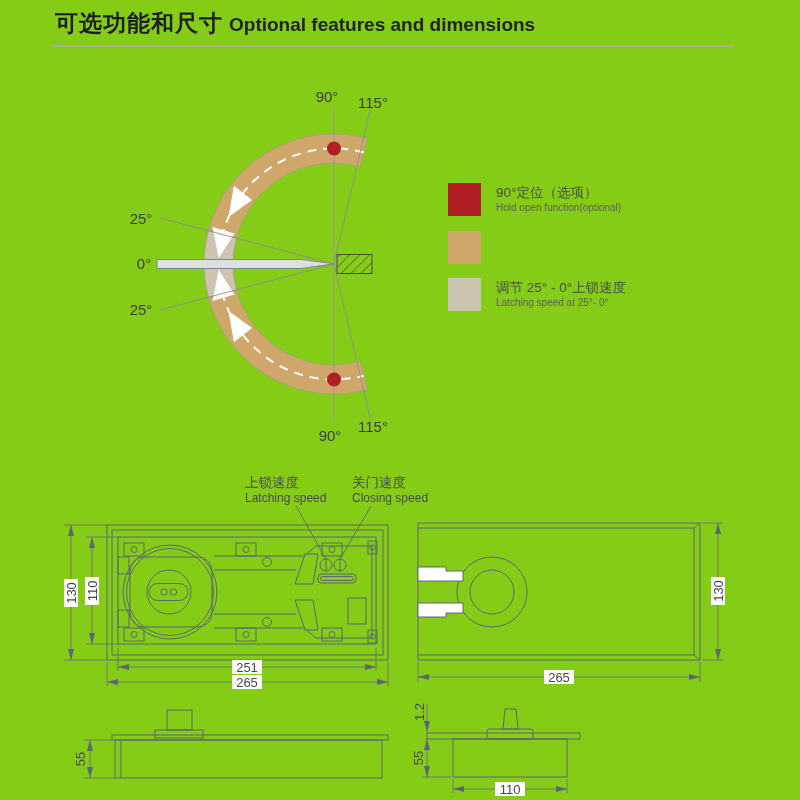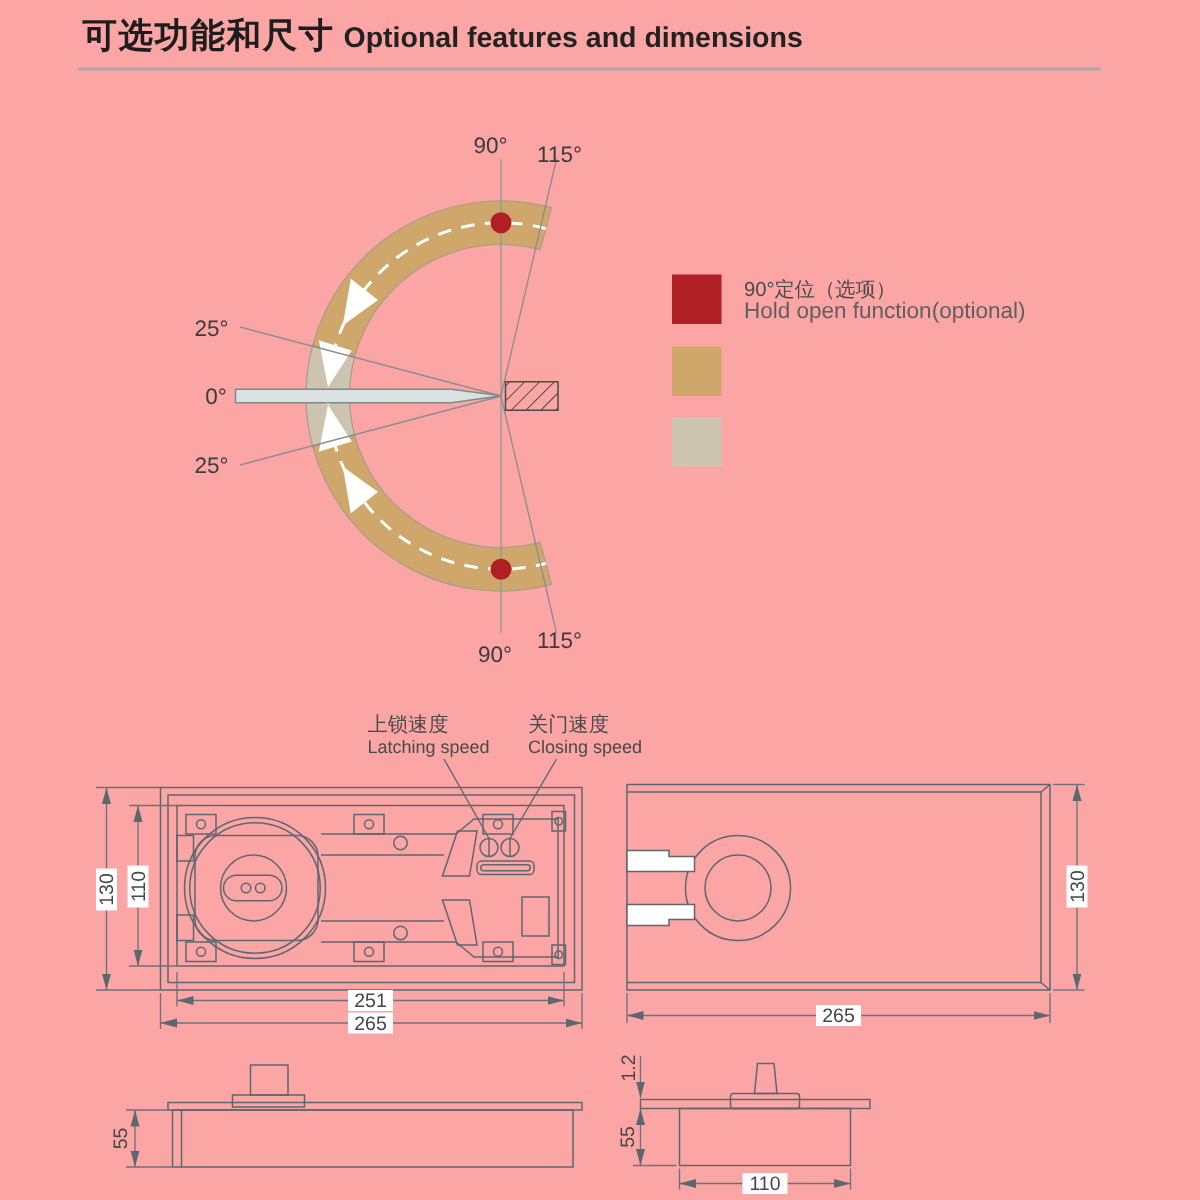--- a/index.html
+++ b/index.html
@@ -1,27 +1,27 @@
 <!DOCTYPE html>
 <html><head>
 <meta charset="utf-8">
 <style>
   html,body{margin:0;padding:0;background:#fff;}
-  .canvas{position:relative;width:800px;height:800px;background:#fca5a5;overflow:hidden;
+  .canvas{position:relative;width:800px;height:800px;background:#84cc16;overflow:hidden;
           font-family:"Liberation Sans", sans-serif;}
   .header{position:absolute;left:55px;top:8px;white-space:nowrap;}
   .t-zh{font-size:23px;font-weight:bold;color:#1d1d1d;letter-spacing:1px;}
   .t-en{font-size:19px;font-weight:600;color:#222;margin-left:6px;}
   .rule{position:absolute;left:52px;top:45px;width:682px;height:2px;background:#a9a9a9;}
   .legend{position:absolute;left:0;top:0;}
   .legend-item{position:absolute;left:448px;display:flex;}
   .swatch{width:33px;height:33px;flex:0 0 33px;}
   .legend-text{margin-left:15px;padding-top:1px;}
   .lg-zh{font-size:13.5px;color:#4a4a4a;line-height:17px;white-space:nowrap;}
-  .lg-en{font-size:15px;color:#5f5f5f;line-height:14px;white-space:nowrap;}
+  .lg-en{font-size:10px;color:#5f5f5f;line-height:14px;white-space:nowrap;}
   svg text{font-family:"Liberation Sans", sans-serif;}
   .ang{font-size:15px;fill:#3c3c3c;}
   .dim{font-size:13px;fill:#474747;}
   .co-zh{font-size:13.5px;fill:#4a4a4a;}
   .co-en{font-size:12px;fill:#4a4a4a;}
 </style>
 </head>
 <body>
 
 <div class="canvas">
@@ -37,20 +37,24 @@
       <div class="legend-text">
         <div class="lg-zh">90°定位（选项）</div>
         <div class="lg-en">Hold open function(optional)</div>
       </div>
     </div>
     <div class="legend-item" style="top:231px">
       <div class="swatch" style="background-color: rgb(208, 167, 107);"></div>
     </div>
     <div class="legend-item" style="top:278px">
       <div class="swatch" style="background-color: rgb(205, 195, 177);"></div>
+      <div class="legend-text">
+        <div class="lg-zh">调节 25° - 0°上锁速度</div>
+        <div class="lg-en">Latching speed at 25°- 0°</div>
+      </div>
     </div>
   </div>
 
   <svg width="800" height="800" viewBox="0 0 800 800" style="position:absolute;left:0;top:0">
     <defs>
       <pattern id="hatch" width="7" height="7" patternUnits="userSpaceOnUse" patternTransform="rotate(45)">
         <line x1="0" y1="0" x2="0" y2="7" stroke="#4a4a4a" stroke-width="1.3"></line>
       </pattern>
       <marker id="ae" markerWidth="12" markerHeight="8" refX="11" refY="4" orient="auto" markerUnits="userSpaceOnUse">
         <path d="M11,4 L0,1 L0,7 Z" fill="#5d6770"></path>

